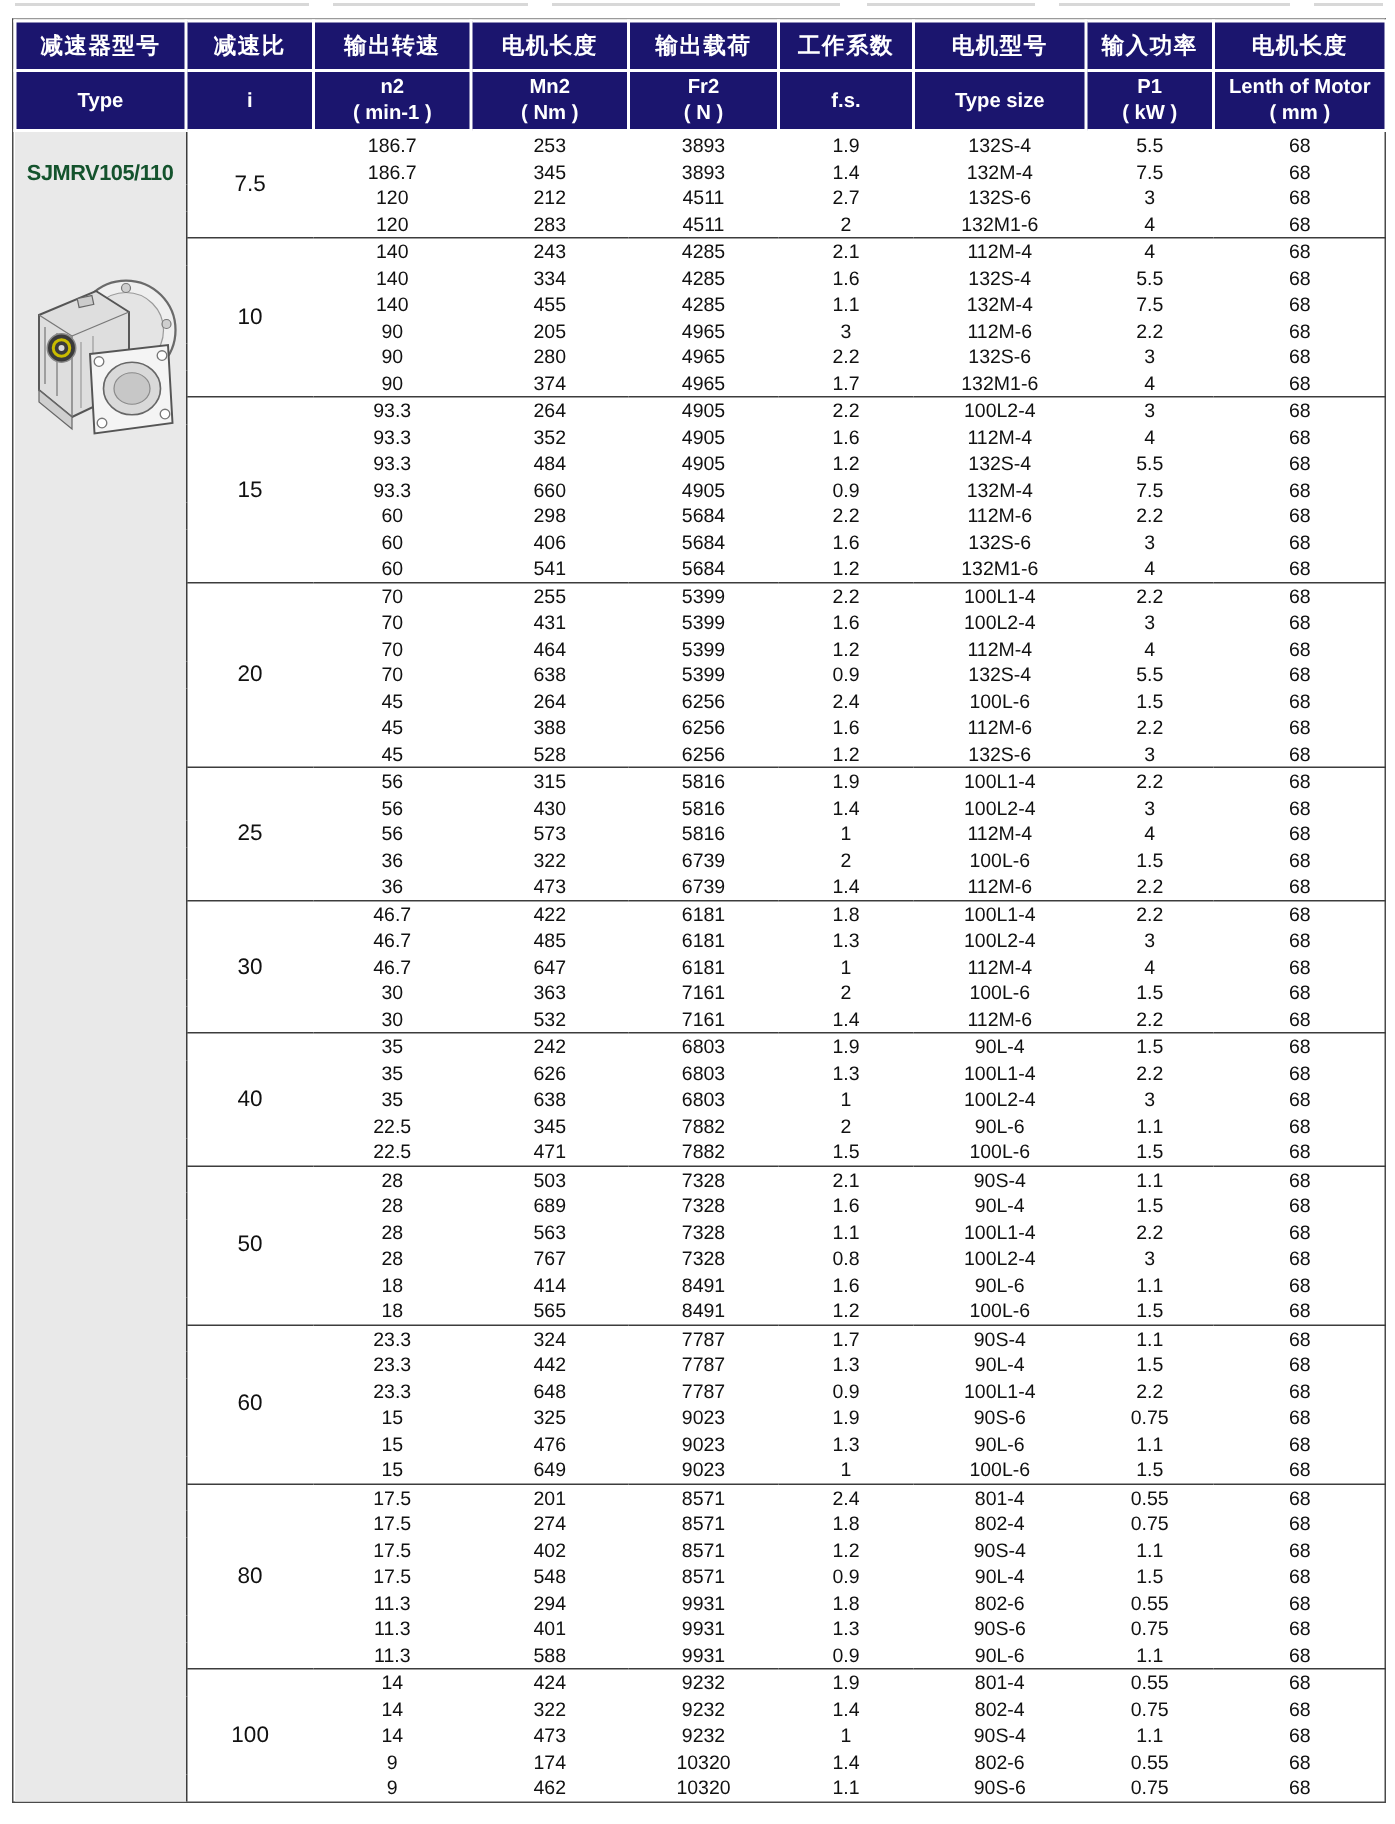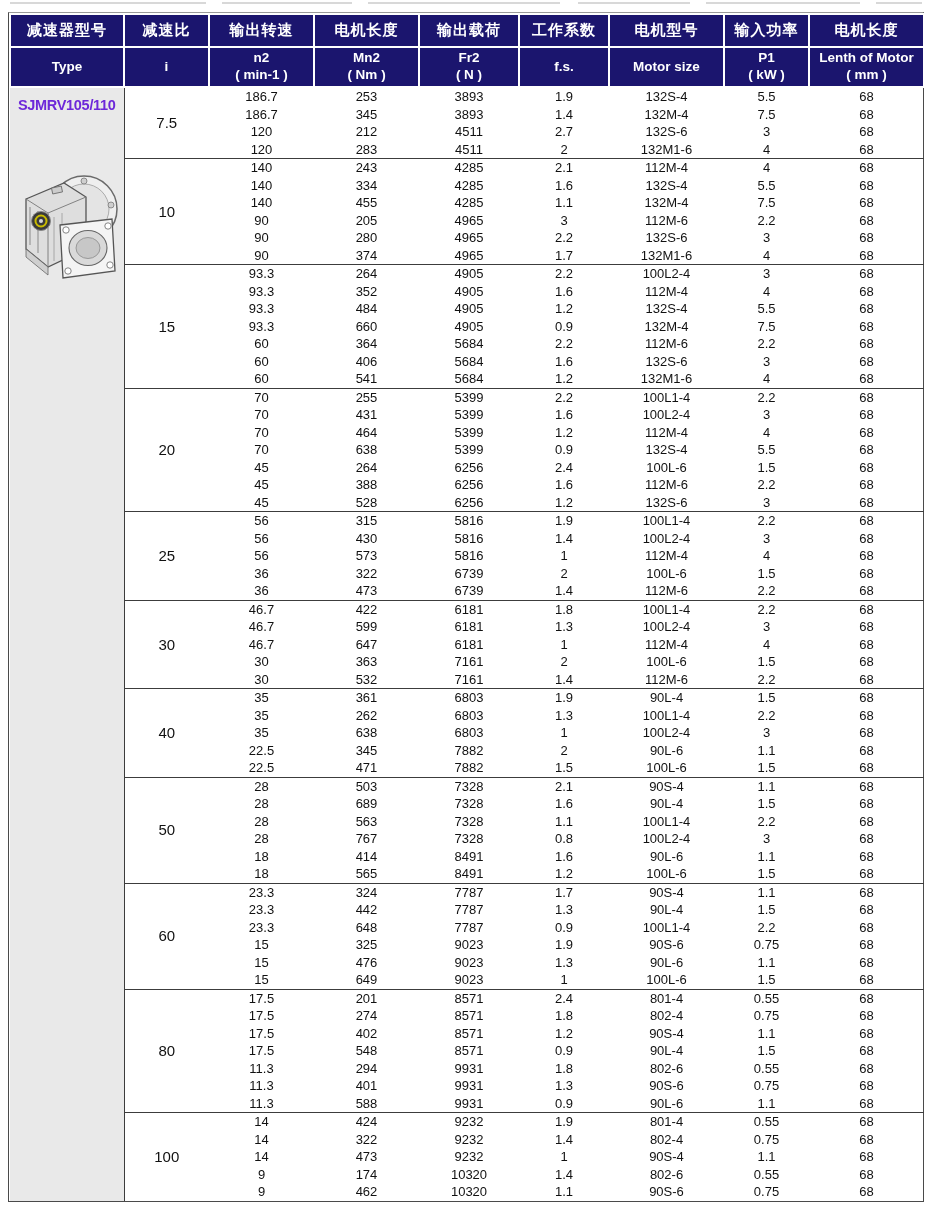--- a/index.html
+++ b/index.html
@@ -45,21 +45,21 @@
   tbody tr.group-start > td{border-top:1.5px solid var(--line);}
 
   td.model-cell{
     background:var(--model-col-bg);
     border-right:1px solid var(--line);
     vertical-align:top;
   }
   .model-content{display:block;width:100%;}
   .model-label{
     display:block;font-weight:bold;font-size:14.5px;text-align:center;
-    padding-top:9px;letter-spacing:-0.3px;color:#6d28d9;
+    padding-top:20px;letter-spacing:-0.3px;color:#14532d;
   }
   .reducer-figure{display:block;margin:42px auto 0 auto;width:106px;height:150px;}
 
   td.ratio-cell{font-size:15px;}
   td.data-cell{font-size:13px;}
 </style>
 </head>
 <body>
 
 <div class="top-strip">
@@ -99,21 +99,21 @@
       <tr class="en-row">
           <th>Type</th>
           <th>i</th>
           <th>n2
 ( min-1 )</th>
           <th>Mn2
 ( Nm )</th>
           <th>Fr2
 ( N )</th>
           <th>f.s.</th>
-          <th>Motor size</th>
+          <th>Type size</th>
           <th>P1
 ( kW )</th>
           <th>Lenth of Motor
 ( mm )</th>
         </tr>
     </thead>
     <tbody>
         <tr class="first-row">
           <td class="model-cell" rowspan="63">
             <div id="model-cell-content" class="model-content">
@@ -274,21 +274,21 @@
           <td class="data-cell">93.3</td>
           <td class="data-cell">660</td>
           <td class="data-cell">4905</td>
           <td class="data-cell">0.9</td>
           <td class="data-cell">132M-4</td>
           <td class="data-cell">7.5</td>
           <td class="data-cell">68</td>
         </tr>
         <tr>
           <td class="data-cell">60</td>
-          <td class="data-cell">364</td>
+          <td class="data-cell">298</td>
           <td class="data-cell">5684</td>
           <td class="data-cell">2.2</td>
           <td class="data-cell">112M-6</td>
           <td class="data-cell">2.2</td>
           <td class="data-cell">68</td>
         </tr>
         <tr>
           <td class="data-cell">60</td>
           <td class="data-cell">406</td>
           <td class="data-cell">5684</td>
@@ -421,21 +421,21 @@
           <td class="data-cell">46.7</td>
           <td class="data-cell">422</td>
           <td class="data-cell">6181</td>
           <td class="data-cell">1.8</td>
           <td class="data-cell">100L1-4</td>
           <td class="data-cell">2.2</td>
           <td class="data-cell">68</td>
         </tr>
         <tr>
           <td class="data-cell">46.7</td>
-          <td class="data-cell">599</td>
+          <td class="data-cell">485</td>
           <td class="data-cell">6181</td>
           <td class="data-cell">1.3</td>
           <td class="data-cell">100L2-4</td>
           <td class="data-cell">3</td>
           <td class="data-cell">68</td>
         </tr>
         <tr>
           <td class="data-cell">46.7</td>
           <td class="data-cell">647</td>
           <td class="data-cell">6181</td>
@@ -458,30 +458,30 @@
           <td class="data-cell">532</td>
           <td class="data-cell">7161</td>
           <td class="data-cell">1.4</td>
           <td class="data-cell">112M-6</td>
           <td class="data-cell">2.2</td>
           <td class="data-cell">68</td>
         </tr>
         <tr class="group-start">
           <td class="ratio-cell" rowspan="5">40</td>
           <td class="data-cell">35</td>
-          <td class="data-cell">361</td>
+          <td class="data-cell">242</td>
           <td class="data-cell">6803</td>
           <td class="data-cell">1.9</td>
           <td class="data-cell">90L-4</td>
           <td class="data-cell">1.5</td>
           <td class="data-cell">68</td>
         </tr>
         <tr>
           <td class="data-cell">35</td>
-          <td class="data-cell">262</td>
+          <td class="data-cell">626</td>
           <td class="data-cell">6803</td>
           <td class="data-cell">1.3</td>
           <td class="data-cell">100L1-4</td>
           <td class="data-cell">2.2</td>
           <td class="data-cell">68</td>
         </tr>
         <tr>
           <td class="data-cell">35</td>
           <td class="data-cell">638</td>
           <td class="data-cell">6803</td>

